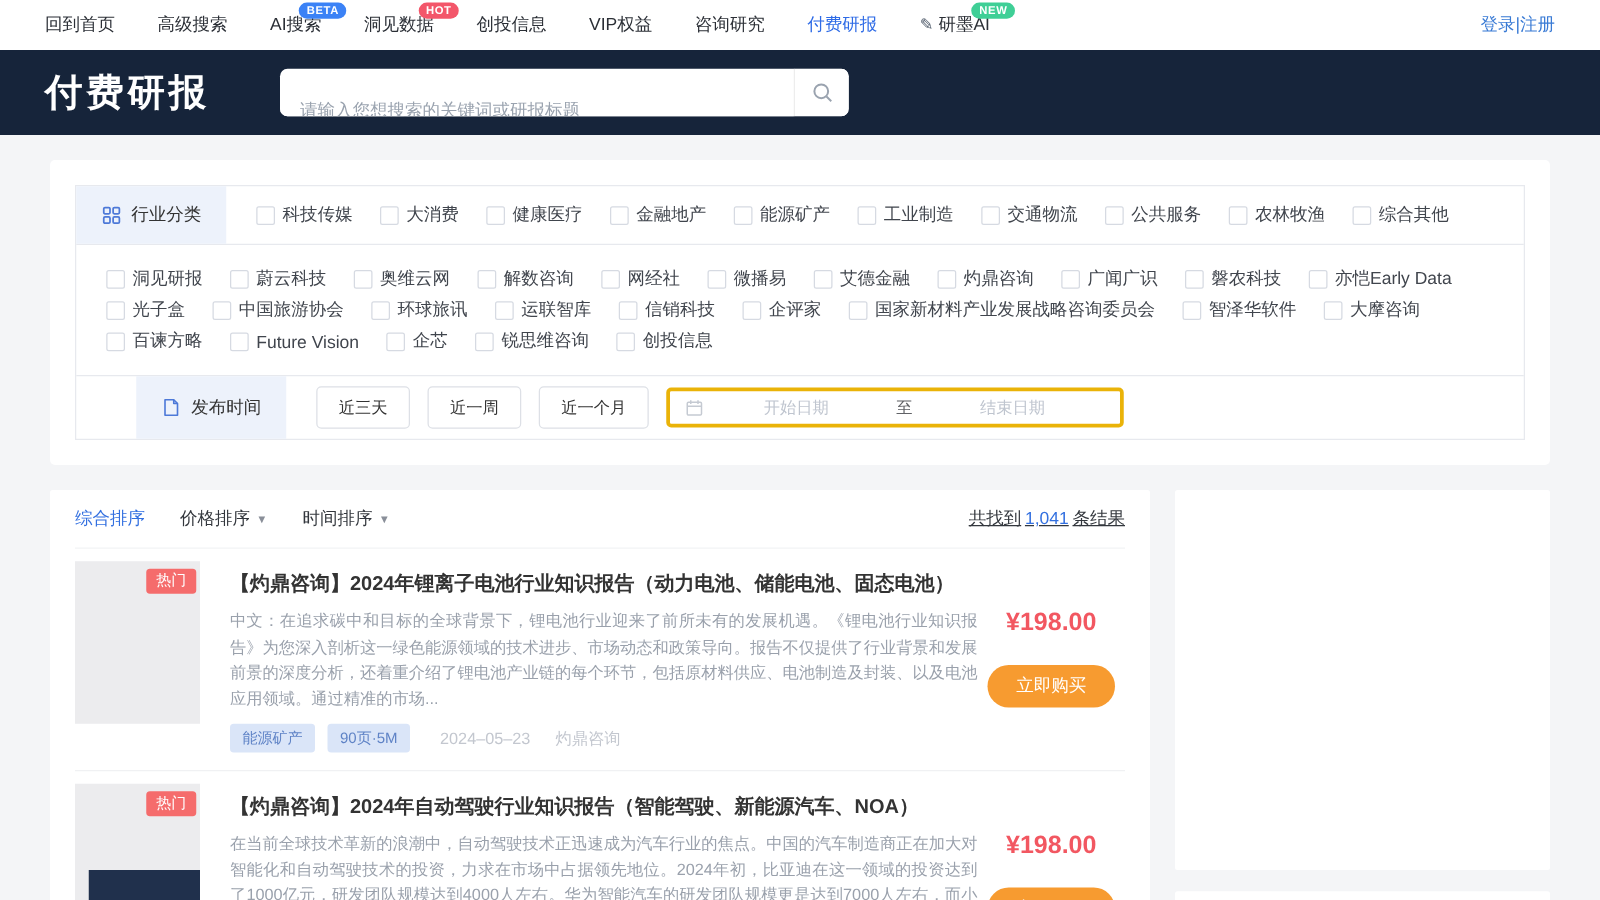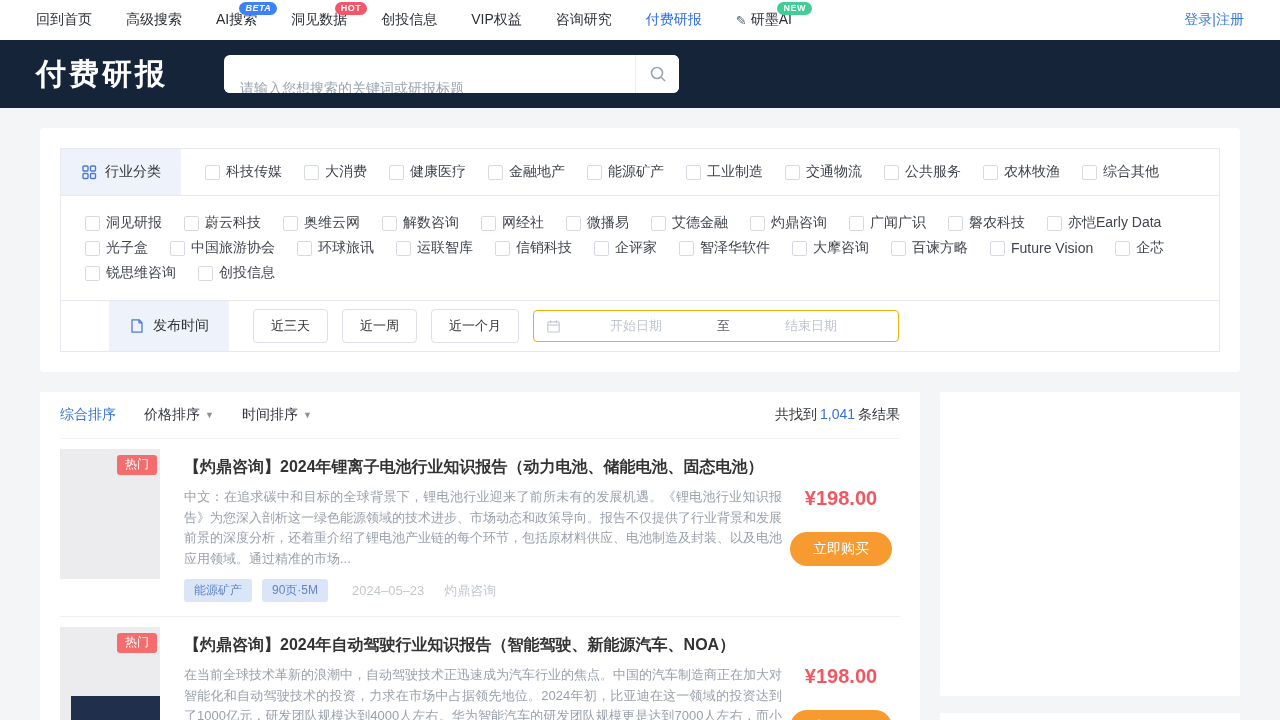--- a/index.html
+++ b/index.html
@@ -30,33 +30,33 @@
   .f-row { display:flex; border-bottom:1px solid #e7e9ee; }
   .f-row:last-child { border-bottom:none;padding-left:48px; }
   .f-label { width:120px; background:#edf2fb; display:flex; align-items:center; justify-content:center; gap:8px; font-size:14px; color:#333; flex-shrink:0; }
   .f-content { flex:1; display:flex; align-items:center; align-content:center; flex-wrap:wrap; padding:8px 18px 8px 24px; row-gap:7px; }
   .row-industry .f-content { min-height:46px; }
   .row-publisher .f-content { min-height:104px; }
   .row-time .f-content { min-height:44px; }
   .cb-item { display:flex; align-items:center; margin-right:22px; font-size:14px; color:#40454d; cursor:pointer; white-space:nowrap; }
   .cb { width:15px; height:15px; border:1px solid #d6dae2; border-radius:2px; background:#fff; margin-right:6px; flex-shrink:0; }
   .time-btn { background:#fff; border:1px solid #dde0e6; border-radius:4px; padding:7px 17px; font-size:13px; color:#333; margin-right:14px; cursor:pointer; font-family:inherit; }
-  .daterange { display:flex; align-items:center; border:1px solid #eab308; border-radius:4px; height:32px; width:366px; padding:0 12px; font-size:13px; cursor:pointer; }
+  .daterange { display:flex; align-items:center; border:3px solid #eab308; border-radius:4px; height:32px; width:366px; padding:0 12px; font-size:13px; cursor:pointer; }
   .daterange .ph { flex:1; text-align:center; color:#bfc5cf; }
   .daterange .zhi { color:#606266; padding:0 6px; }
 
   
   .results { margin:20px 40px 0; display:flex; gap:20px; align-items:flex-start; }
   .res-left { width:880px; background:#fff; border-radius:2px; padding:0 20px 10px; }
   .res-header { height:47px; display:flex; align-items:center; border-bottom:1px solid #f2f3f5; }
   .tabs { display:flex; align-items:center; gap:28px; }
   .tab { font-size:14px; color:#33373d; display:flex; align-items:center; gap:5px; }
   .tab.active { color:#3370e0; }
   .caret { font-size:9px; color:#8a8f99; }
-  .count { margin-left:auto; font-size:14px; color:#33373d; }
+  .count { margin-left:auto; font-size:14px; color:#33373d;text-decoration:underline; }
   .count .c { color:#3370e0; font-weight:normal; margin:0 3px; }
 
   .card { display:flex; padding:10px 0 14px; }
   .card + .card { border-top:1px solid #f0f1f3; }
   .thumb { width:100px; height:130px; background:#ececee; position:relative; flex-shrink:0; }
   .thumb .band { position:absolute; left:11px; right:0; top:69px; height:32px; background:#20304c; }
   .hot { position:absolute; top:6px; right:3px; background:#f56c6c; color:#fff; font-size:12px; padding:2px 8px; border-radius:3px; line-height:1.3; }
   .c-main { margin-left:24px; width:600px; }
   .c-title { font-size:16px; font-weight:bold; color:#333; margin-top:8px; white-space:nowrap; overflow:hidden; }
   .c-desc { font-size:13px; color:#9aa1ac; line-height:20.5px; margin-top:9px; text-align:justify; }
@@ -89,21 +89,21 @@
 
       <a class="nav-item">
 
         <span>高级搜索</span>
 
       </a>
 
       <a class="nav-item">
 
         <span>AI搜索</span>
-        <span class="nav-badge" style="background: rgb(59, 130, 246); font-style: italic;">BETA</span>
+        <span class="nav-badge" style="background: rgb(59, 130, 246);">BETA</span>
       </a>
 
       <a class="nav-item">
 
         <span>洞见数据</span>
         <span class="nav-badge" style="background: rgb(243, 86, 106);">HOT</span>
       </a>
 
       <a class="nav-item">
 
@@ -298,20 +298,24 @@
           <label class="cb-item">
             <span class="cb"></span>
             <span>信销科技</span>
           </label>
 
           <label class="cb-item">
             <span class="cb"></span>
             <span>企评家</span>
           </label>
 
+          <label class="cb-item">
+            <span class="cb"></span>
+            <span>国家新材料产业发展战略咨询委员会</span>
+          </label>
 
           <label class="cb-item">
             <span class="cb"></span>
             <span>智泽华软件</span>
           </label>
 
           <label class="cb-item">
             <span class="cb"></span>
             <span>大摩咨询</span>
           </label>

